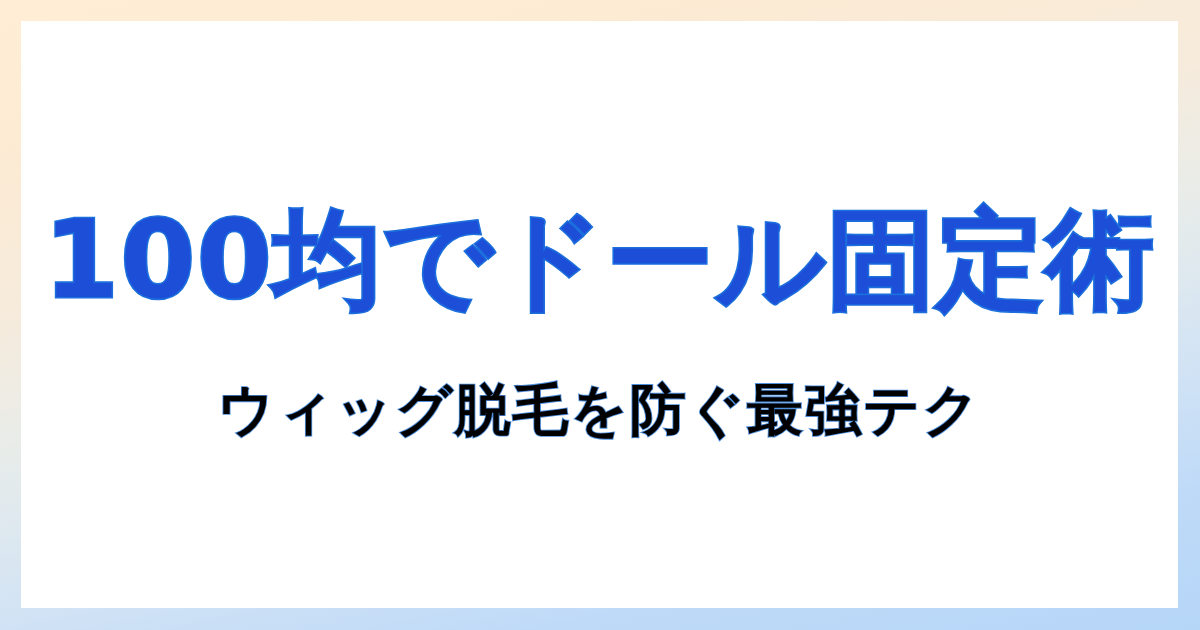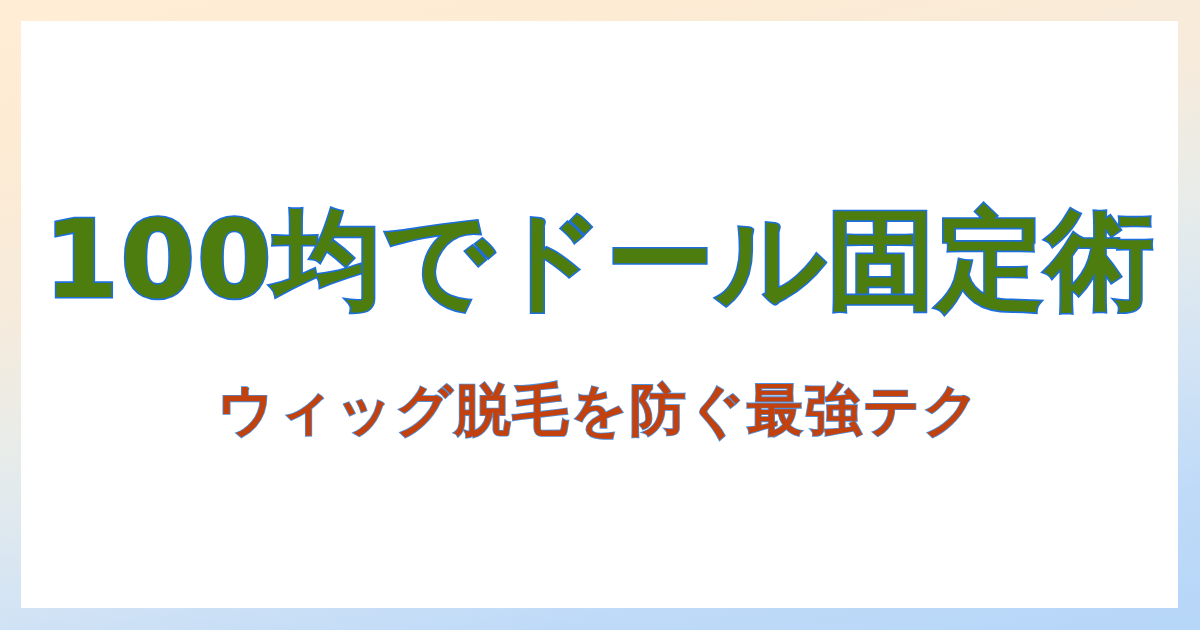--- a/index.html
+++ b/index.html
@@ -54,36 +54,36 @@
   }
 
   
   #title {
     font-family:"DejaVu Sans", sans-serif;
     font-weight:700;
     font-size:108px;
     line-height:1.08;
     letter-spacing:0.012em;
     white-space:nowrap;
-    color:#4d7c0f;
+    color:#1d4ed8;
     -webkit-text-stroke:3.2px #1C6FDC;
     paint-order:stroke fill;
     text-rendering:geometricPrecision;
     transform:translateY(-22px);
   }
 
   
   #subtitle {
     font-family:"DejaVu Sans", sans-serif;
     font-weight:700;
     font-size:56px;
     line-height:1.1;
     letter-spacing:0.035em;
     white-space:nowrap;
-    color:#c2410c;
+    color:#000000;
     -webkit-text-stroke:1.7px #4E8FDE;
     paint-order:stroke fill;
     text-rendering:geometricPrecision;
     transform:translateY(38px);
   }
 </style>
 </head>
 <body>
 
 <div id="poster">

